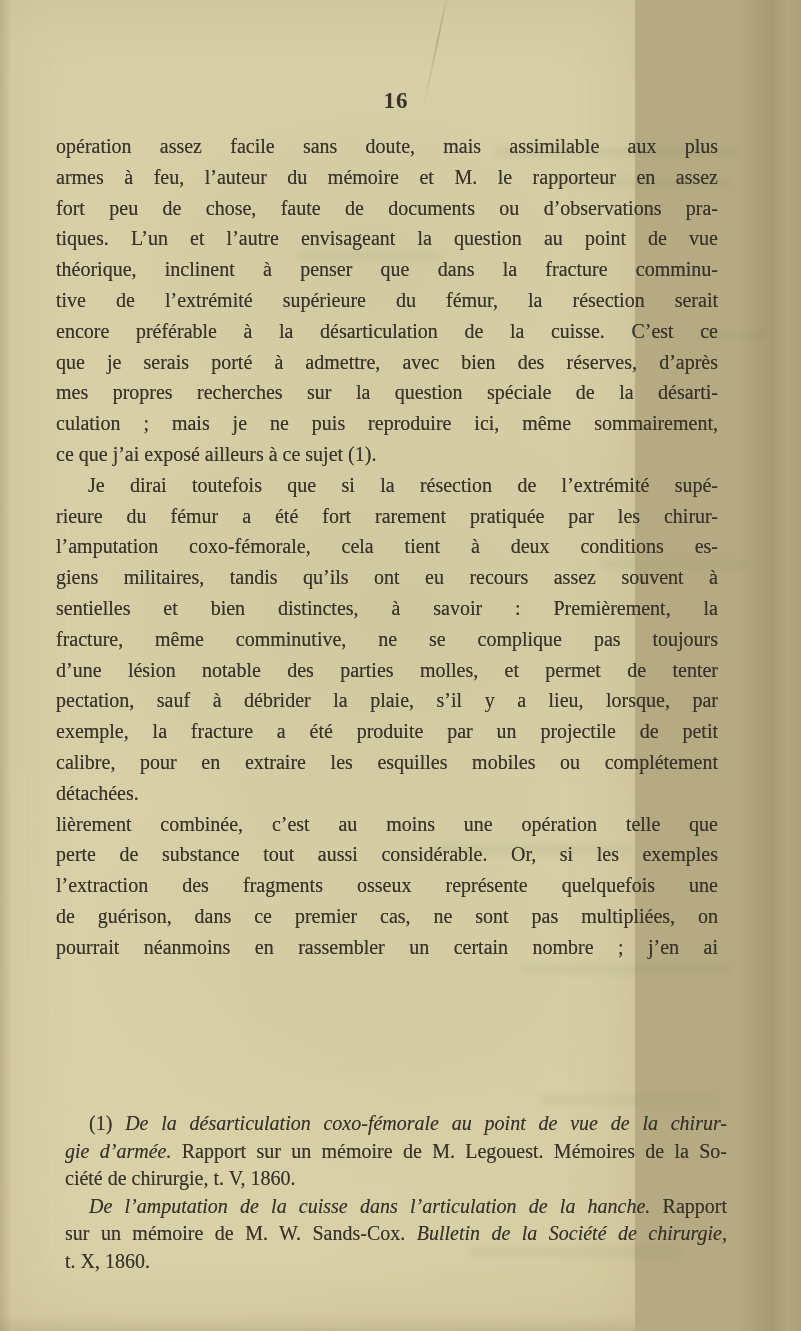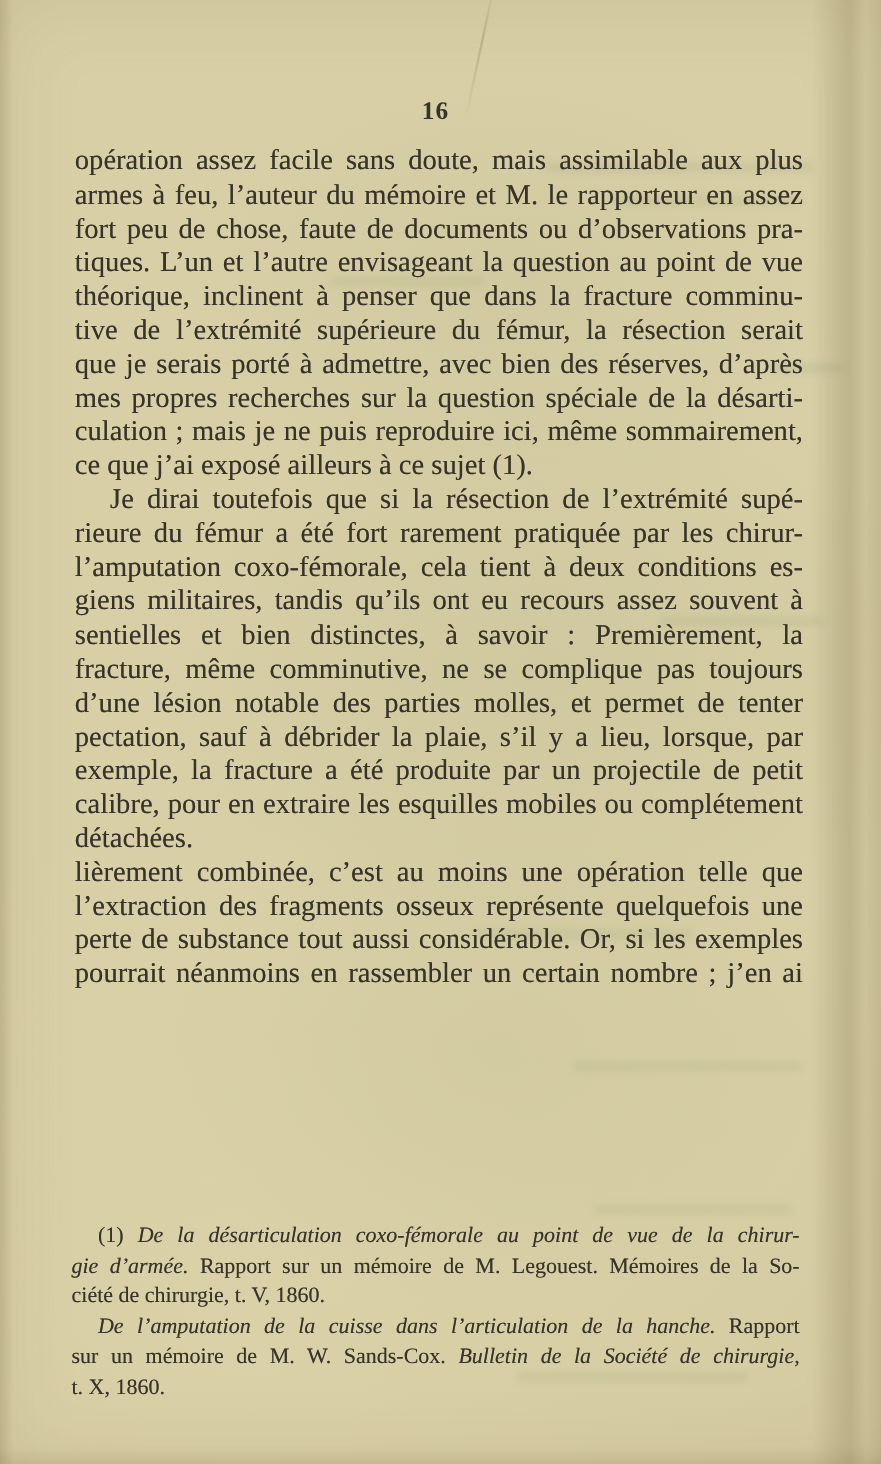--- a/index.html
+++ b/index.html
@@ -3,21 +3,21 @@
 <meta charset="utf-8">
 <style>
   html, body { margin: 0; padding: 0; }
   body {
     width: 801px; height: 1331px; overflow: hidden;
     background: #b6aa82;
     font-family: "Liberation Serif", "DejaVu Serif", serif;
   }
   .scan {
     position: relative;
-    width: 801px; height: 1331px;
+    width: 635px; height: 1331px;
     color: var(--ink, #37322a);
     background:
       radial-gradient(430px 300px at 58% 20%, rgba(150,148,100,0.10), transparent 70%),
       radial-gradient(520px 400px at 62% 46%, rgba(147,145,97,0.12), transparent 70%),
       radial-gradient(430px 330px at 56% 72%, rgba(150,148,100,0.09), transparent 70%),
       radial-gradient(900px 700px at 28% 92%, rgba(238,230,192,0.22), transparent 70%),
       linear-gradient(180deg, var(--paper,#d8cfa6) 0%, var(--paper,#d8cfa6) 60%, #d4caa0 100%);
     box-shadow: inset 0 0 70px rgba(128,113,72,0.16);
   }
 
@@ -54,22 +54,22 @@
     filter: blur(3px); pointer-events: none;
   }
 
   .page-number {
     position: absolute; left: 65px; top: 88px; width: 662px;
     text-align: center;
     font-size: 23px; font-weight: bold; letter-spacing: 1px;
   }
 
   .body-text {
-    position: absolute; left: 68px; top: 131px; width: 662px;
-    font-size: 26px; line-height: 30.8px;
+    position: absolute; left: 56px; top: 131px; width: 662px;
+    font-size: 20px; line-height: 30.8px;
     text-shadow: 0 0 0.6px rgba(45,40,30,0.55);
   }
   .body-text .line { height: 30.8px; }
 
   .footnote {
     position: absolute; left: 65px; top: 1110px; width: 662px;
     font-size: 20px; line-height: 27.6px;
     text-shadow: 0 0 0.5px rgba(45,40,30,0.5);
   }
   .footnote .line { height: 27.6px; }
@@ -99,38 +99,40 @@
 
   <div class="page-number">16</div>
 
   <div class="body-text" id="body-text">
       <div class="line">opération assez facile sans doute, mais assimilable aux plus</div>
       <div class="line">armes à feu, l’auteur du mémoire et M. le rapporteur en assez</div>
       <div class="line">fort peu de chose, faute de documents ou d’observations pra-</div>
       <div class="line">tiques. L’un et l’autre envisageant la question au point de vue</div>
       <div class="line">théorique, inclinent à penser que dans la fracture comminu-</div>
       <div class="line">tive de l’extrémité supérieure du fémur, la résection serait</div>
+      <div class="line">encore préférable à la désarticulation de la cuisse. C’est ce</div>
       <div class="line">que je serais porté à admettre, avec bien des réserves, d’après</div>
       <div class="line">mes propres recherches sur la question spéciale de la désarti-</div>
       <div class="line">culation ; mais je ne puis reproduire ici, même sommairement,</div>
       <div class="line para-end">ce que j’ai exposé ailleurs à ce sujet (1).</div>
       <div class="line indent">Je dirai toutefois que si la résection de l’extrémité supé-</div>
       <div class="line">rieure du fémur a été fort rarement pratiquée par les chirur-</div>
       <div class="line">l’amputation coxo-fémorale, cela tient à deux conditions es-</div>
       <div class="line">giens militaires, tandis qu’ils ont eu recours assez souvent à</div>
       <div class="line">sentielles et bien distinctes, à savoir : Premièrement, la</div>
       <div class="line">fracture, même comminutive, ne se complique pas toujours</div>
       <div class="line">d’une lésion notable des parties molles, et permet de tenter</div>
       <div class="line">pectation, sauf à débrider la plaie, s’il y a lieu, lorsque, par</div>
       <div class="line">exemple, la fracture a été produite par un projectile de petit</div>
       <div class="line">calibre, pour en extraire les esquilles mobiles ou complétement</div>
       <div class="line para-end">détachées.</div>
       <div class="line">lièrement combinée, c’est au moins une opération telle que</div>
+      <div class="line">perte de substance tout aussi considérable. Or, si les exemples</div>
       <div class="line">l’extraction des fragments osseux représente quelquefois une</div>
-      <div class="line">perte de substance tout aussi considérable. Or, si les exemples</div>
+      <div class="line">de guérison, dans ce premier cas, ne sont pas multipliées, on</div>
       <div class="line">pourrait néanmoins en rassembler un certain nombre ; j’en ai</div>
     </div>
 
   <div class="footnote" id="footnote">
       <div class="line indent"><span>(1) </span><span class="it">De la désarticulation coxo-fémorale au point de vue de la chirur-</span></div>
       <div class="line"><span class="it">gie d’armée.</span><span> Rapport sur un mémoire de M. Legouest. Mémoires de la So-</span></div>
       <div class="line para-end"><span>ciété de chirurgie, t. V, 1860.</span></div>
       <div class="line indent"><span class="it">De l’amputation de la cuisse dans l’articulation de la hanche.</span><span> Rapport</span></div>
       <div class="line"><span>sur un mémoire de M. W. Sands-Cox. </span><span class="it">Bulletin de la Société de chirurgie,</span></div>
       <div class="line para-end"><span>t. X, 1860.</span></div>

